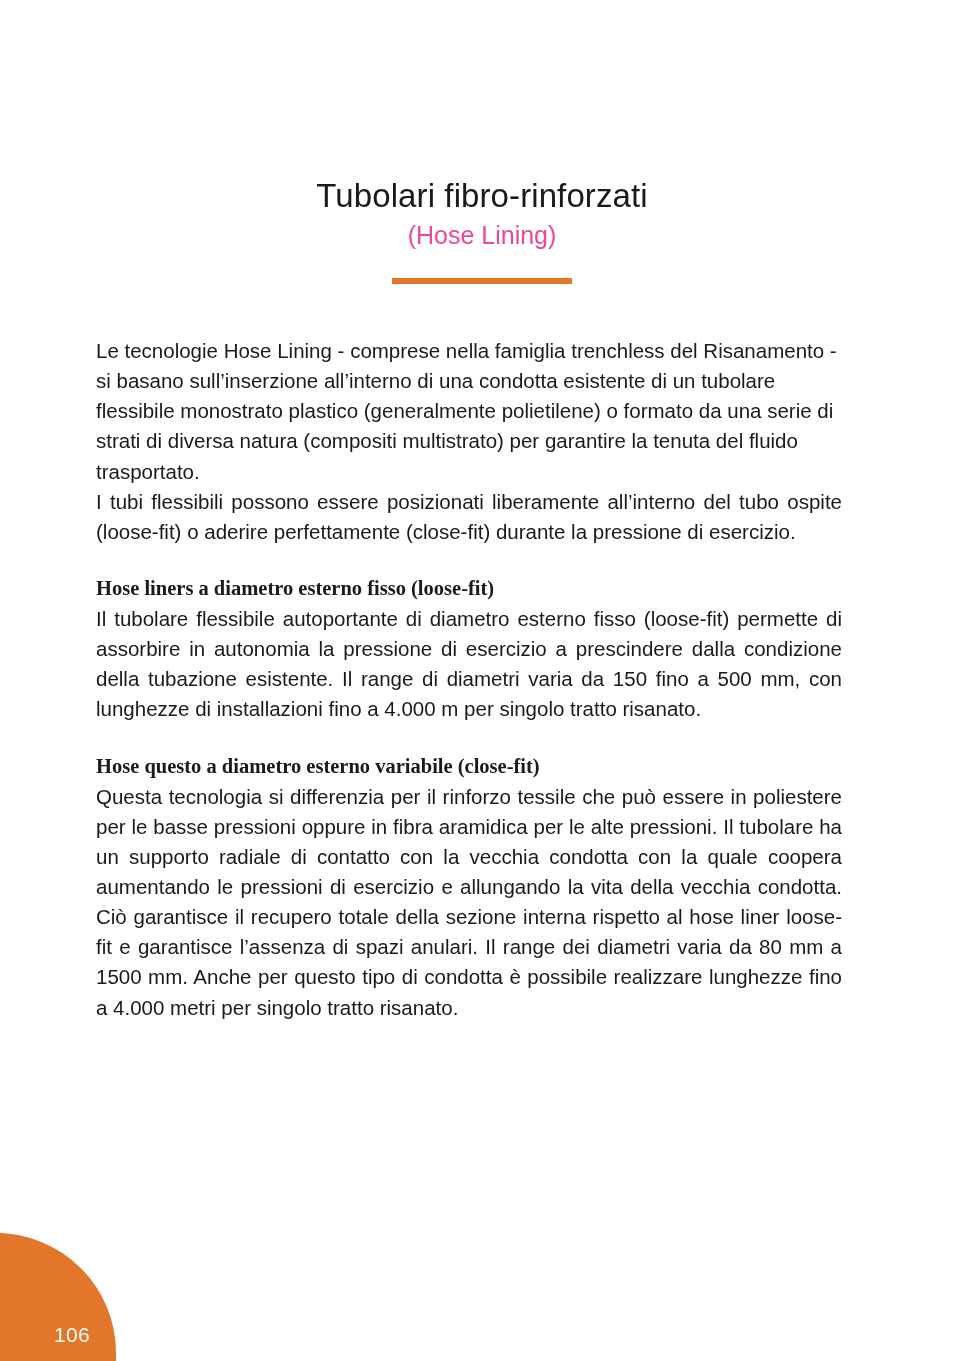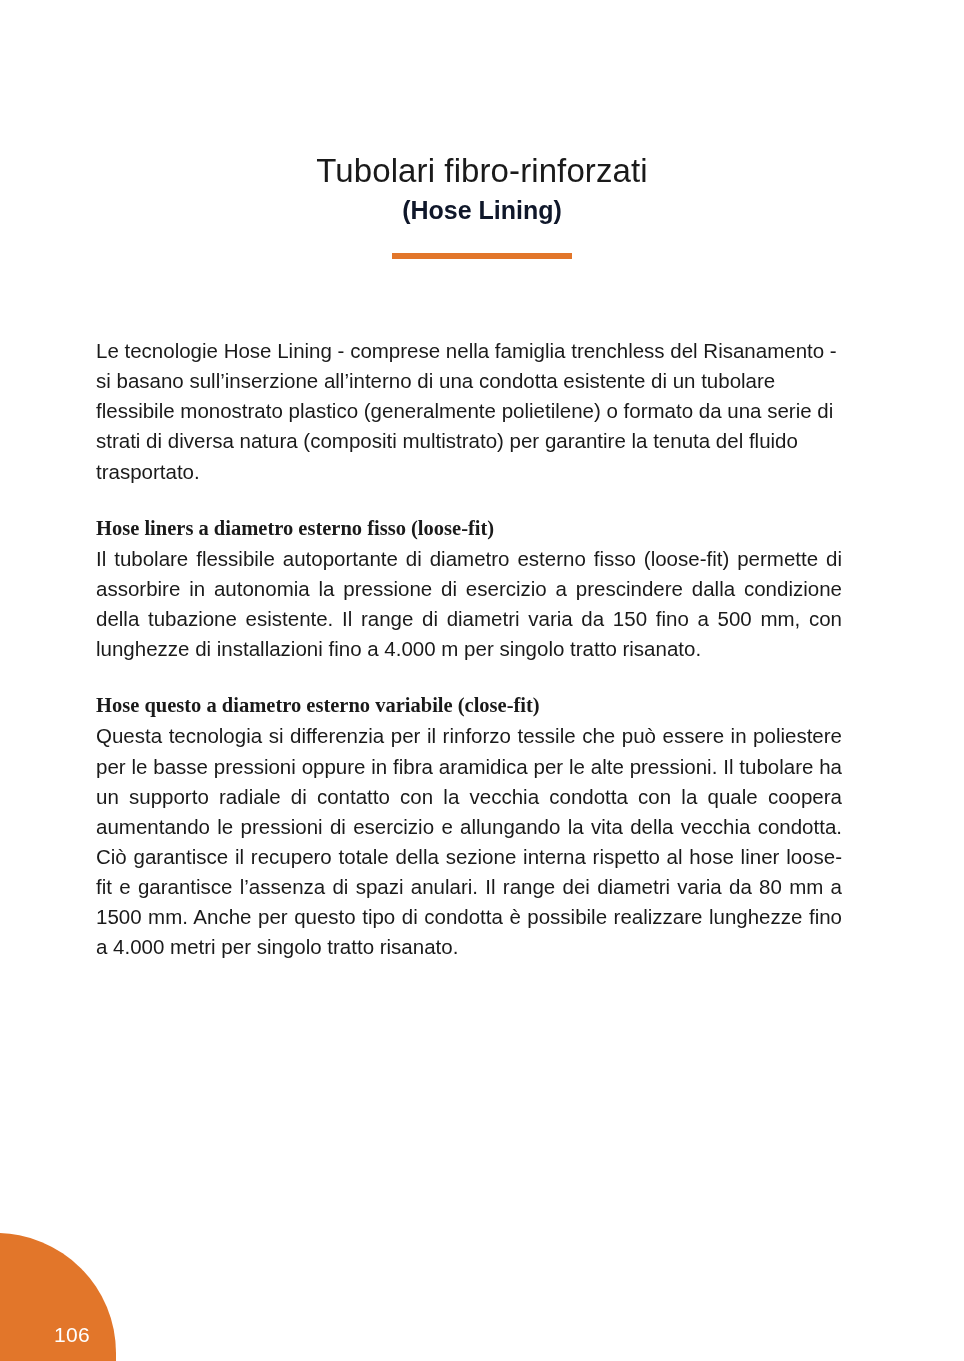--- a/index.html
+++ b/index.html
@@ -17,37 +17,37 @@
   }
 
   .page {
     position: absolute;
     inset: 0;
   }
 
   
   .title-block {
     position: absolute;
-    top: 152px;
+    top: 177px;
     left: 0;
     width: 964px;
     text-align: center;
   }
   .doc-title {
     font-size: 33px;
     font-weight: 400;
     letter-spacing: 0.1px;
     color: #1a1a1a;
     line-height: 1.15;
     margin: 0;
   }
   .doc-subtitle {
     font-size: 25px;
-    font-weight: 700;
-    color: #0f172a;
+    font-weight: 400;
+    color: #ec4899;
     margin: 6px 0 0 0;
     line-height: 1.15;
   }
   .title-rule {
     width: 180px;
     height: 6px;
     background: #e2762a;
     margin: 28px auto 0 auto;
   }
 
@@ -117,20 +117,21 @@
     <h1 class="doc-title">Tubolari fibro-rinforzati</h1>
     <div class="doc-subtitle">(Hose Lining)</div>
     <div class="title-rule"></div>
   </div>
 
   <div class="content">
 
     <p class="para-intro">Le tecnologie Hose Lining - comprese nella famiglia trenchless del Risanamento - si basano sull’inserzione all’interno di una condotta esistente di un tubolare flessibile monostrato plastico (generalmente polietilene) o formato da una serie di strati di diversa natura (compositi multistrato) per garantire la tenuta del fluido trasportato.</p>
 
 
+    <p class="para-justify">I tubi flessibili possono essere posizionati liberamente all’interno del tubo ospite (loose-fit) o aderire perfettamente (close-fit) durante la pressione di esercizio.</p>
 
     <div class="block-gap"></div>
 
     <h3 class="sub-heading">Hose liners a diametro esterno fisso (loose-fit)</h3>
     <p class="para-justify">Il tubolare flessibile autoportante di diametro esterno fisso (loose-fit) permette di assorbire in autonomia la pressione di esercizio a prescindere dalla condizione della tubazione esistente. Il range di diametri varia da 150 fino a 500 mm, con lunghezze di installazioni fino a 4.000 m per singolo tratto risanato.</p>
 
     <div class="block-gap"></div>
 
     <h3 class="sub-heading">Hose questo a diametro esterno variabile (close-fit)</h3>
     <p class="para-justify">Questa tecnologia si differenzia per il rinforzo tessile che può essere in poliestere per le basse pressioni oppure in fibra aramidica per le alte pressioni. Il tubolare ha un supporto radiale di contatto con la vecchia condotta con la quale coopera aumentando le pressioni di esercizio e allungando la vita della vecchia condotta.  Ciò  garantisce il recupero totale della sezione interna rispetto al hose liner loose-fit e garantisce l’assenza di spazi anulari. Il range dei diametri varia da 80 mm a 1500 mm. Anche per questo tipo di condotta è possibile realizzare lunghezze fino a 4.000 metri per singolo tratto risanato.</p>

